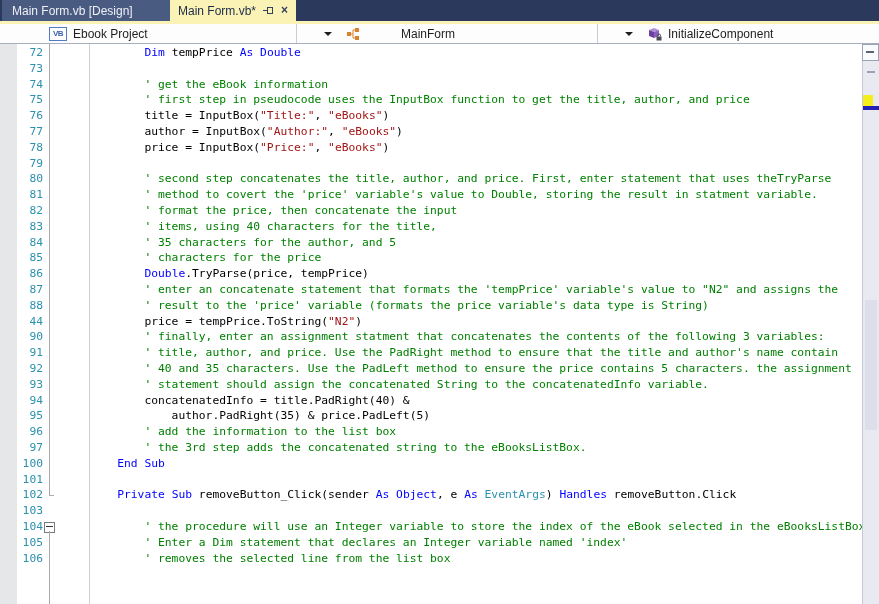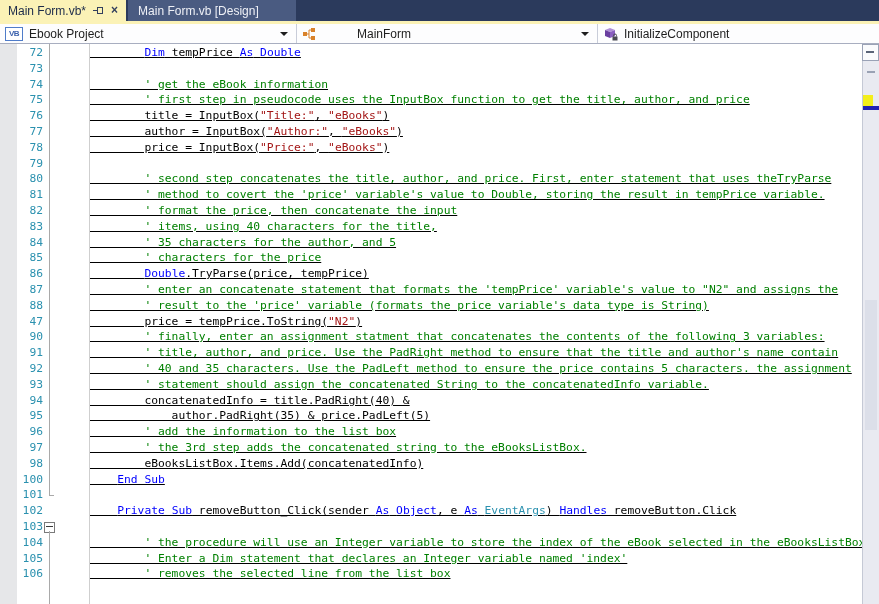--- a/index.html
+++ b/index.html
@@ -13,66 +13,66 @@
   .tab.active{background:#FBF2B6;color:#1C2B4A;padding:0 8px;}
   .tab.inactive{background:#4A5B81;color:#EEF0F6;margin-left:2px;padding:0 10px;min-width:148px;}
   .tab .label{pointer-events:none;}
   .pin{position:relative;width:12px;height:11px;margin-left:7px;}
   .pin i{position:absolute;left:0;top:5px;width:4px;height:1px;background:#33405E;}
   .pin b{position:absolute;left:4px;top:2px;width:4px;height:5px;border:1px solid #33405E;background:transparent;}
   .closex{margin-left:6px;color:#33405E;font-size:12px;font-weight:bold;line-height:11px;}
 
   
   .navbar{position:absolute;top:24px;left:0;right:0;height:19px;background:#FDFDFE;border-bottom:1px solid #A8AEC0;}
-  .combo{position:absolute;top:0;height:19px;display:flex;align-items:center;font-size:12px;color:#1E1E1E;}
+  .combo{position:absolute;top:0;height:19px;display:flex;align-items:center;font-size:12px;color:#1E1E1E;margin-left:44px;}
   .combo .dd-arrow{width:0;height:0;border-left:4px solid transparent;border-right:4px solid transparent;border-top:4px solid #1E1E1E;margin-left:auto;margin-right:8px;}
   .combo-sep{position:absolute;top:0;bottom:0;width:1px;background:#C9CDD9;}
   .vb-badge{width:16px;height:12px;border:1px solid #4F7CC9;background:#fff;color:#3E63AE;font-size:8px;font-weight:bold;text-align:center;line-height:12px;letter-spacing:-0.5px;margin:0 6px 0 5px;}
   .icon-svg{margin:0 5px 0 6px;display:block;}
 
   
   .editor{position:absolute;top:44px;left:0;right:0;bottom:0;background:#fff;font-family:"DejaVu Sans Mono",monospace;font-size:11.3px;}
   .glyph-margin{position:absolute;left:0;top:0;bottom:0;width:17px;background:#E6E7E9;}
   .indent-guide{position:absolute;left:89px;top:0;bottom:0;width:1px;background:#CFCFCF;}
   .outline-line-a{position:absolute;left:49px;top:0;height:452px;width:1px;background:#A9A9A9;}
   .outline-corner{position:absolute;left:49px;top:451px;width:5px;height:1px;background:#A9A9A9;}
   .outline-line-b{position:absolute;left:49px;top:487px;bottom:0;width:1px;background:#A9A9A9;}
   .collapse-box{position:absolute;left:44px;top:478px;width:9px;height:9px;background:#fff;border:1px solid #7A7A7A;}
   .collapse-box i{position:absolute;left:1px;right:1px;top:3px;height:1px;background:#3A3A3A;}
   #lines{position:absolute;left:0;top:1px;right:17px;overflow:hidden;}
   .row{display:flex;height:15.8px;line-height:15.8px;}
   .num{flex:0 0 43px;width:43px;text-align:right;color:#2B91AF;}
-  .code{white-space:pre;padding-left:47px;color:#000;text-decoration:underline;}
+  .code{white-space:pre;padding-left:47px;color:#000;}
   .kw{color:#0000FF}.cm{color:#008000}.str{color:#A31515}.typ{color:#2B91AF}.pl{color:#000}
 
   
   .vscroll{position:absolute;right:0;top:0;bottom:0;width:17px;background:#E9EAF1;border-left:1px solid #C5C9D5;box-sizing:border-box;}
   .split-box{position:absolute;top:0;left:-1px;right:0;height:17px;background:#FAFBFD;border:1px solid #9AA2B6;box-sizing:border-box;}
   .split-box i{position:absolute;left:3px;top:6px;width:8px;height:2px;background:#5A6478;}
   .scroll-dash{position:absolute;top:27px;left:4px;width:8px;height:2px;background:#9AA2B4;}
   .mark-yellow{position:absolute;top:51px;left:0;width:10px;height:11px;background:#F3EE1B;}
   .mark-navy{position:absolute;top:62px;left:0;right:0;height:4px;background:#2121B5;}
   .thumb{position:absolute;top:256px;height:130px;left:2px;right:2px;background:#DCDFE9;}
 </style>
 </head>
 <body>
 
 <div id="window">
 
   <div class="tabstrip">
+    <div class="tab inactive">
+      <span class="label">Main Form.vb [Design]</span>
+    </div>
     <div class="tab active">
       <span class="label">Main Form.vb*</span>
       <span class="pin">
           <i></i>
           <b></b>
         </span>
       <span class="closex">×</span>
-    </div>
-    <div class="tab inactive">
-      <span class="label">Main Form.vb [Design]</span>
     </div>
   </div>
   <div class="tab-underline"></div>
 
   <div class="navbar">
     <div class="combo" style="left:0;width:296px;">
       <span class="vb-badge">VB</span>
       <span>Ebook Project</span>
       <span class="dd-arrow"></span>
     </div>
@@ -142,21 +142,21 @@
         <div class="row">
           <span class="num">79</span>
           <span class="code"></span>
         </div>
         <div class="row">
           <span class="num">80</span>
           <span class="code"><span class="cm">        ' second step concatenates the title, author, and price. First, enter statement that uses theTryParse</span></span>
         </div>
         <div class="row">
           <span class="num">81</span>
-          <span class="code"><span class="cm">        ' method to covert the 'price' variable's value to Double, storing the result in tempPrice variable.</span></span>
+          <span class="code"><span class="cm">        ' method to covert the 'price' variable's value to Double, storing the result in statment variable.</span></span>
         </div>
         <div class="row">
           <span class="num">82</span>
           <span class="code"><span class="cm">        ' format the price, then concatenate the input</span></span>
         </div>
         <div class="row">
           <span class="num">83</span>
           <span class="code"><span class="cm">        ' items, using 40 characters for the title,</span></span>
         </div>
         <div class="row">
@@ -173,21 +173,21 @@
         </div>
         <div class="row">
           <span class="num">87</span>
           <span class="code"><span class="cm">        ' enter an concatenate statement that formats the 'tempPrice' variable's value to "N2" and assigns the</span></span>
         </div>
         <div class="row">
           <span class="num">88</span>
           <span class="code"><span class="cm">        ' result to the 'price' variable (formats the price variable's data type is String)</span></span>
         </div>
         <div class="row">
-          <span class="num">47</span>
+          <span class="num">44</span>
           <span class="code"><span class="pl">        price = tempPrice.ToString(</span><span class="str">"N2"</span><span class="pl">)</span></span>
         </div>
         <div class="row">
           <span class="num">90</span>
           <span class="code"><span class="cm">        ' finally, enter an assignment statment that concatenates the contents of the following 3 variables:</span></span>
         </div>
         <div class="row">
           <span class="num">91</span>
           <span class="code"><span class="cm">        ' title, author, and price. Use the PadRight method to ensure that the title and author's name contain</span></span>
         </div>
@@ -207,24 +207,20 @@
           <span class="num">95</span>
           <span class="code"><span class="pl">            author.PadRight(35) &amp; price.PadLeft(5)</span></span>
         </div>
         <div class="row">
           <span class="num">96</span>
           <span class="code"><span class="cm">        ' add the information to the list box</span></span>
         </div>
         <div class="row">
           <span class="num">97</span>
           <span class="code"><span class="cm">        ' the 3rd step adds the concatenated string to the eBooksListBox.</span></span>
-        </div>
-        <div class="row">
-          <span class="num">98</span>
-          <span class="code"><span class="pl">        eBooksListBox.Items.Add(concatenatedInfo)</span></span>
         </div>
         <div class="row">
           <span class="num">100</span>
           <span class="code"><span class="pl">    </span><span class="kw">End Sub</span></span>
         </div>
         <div class="row">
           <span class="num">101</span>
           <span class="code"></span>
         </div>
         <div class="row">

